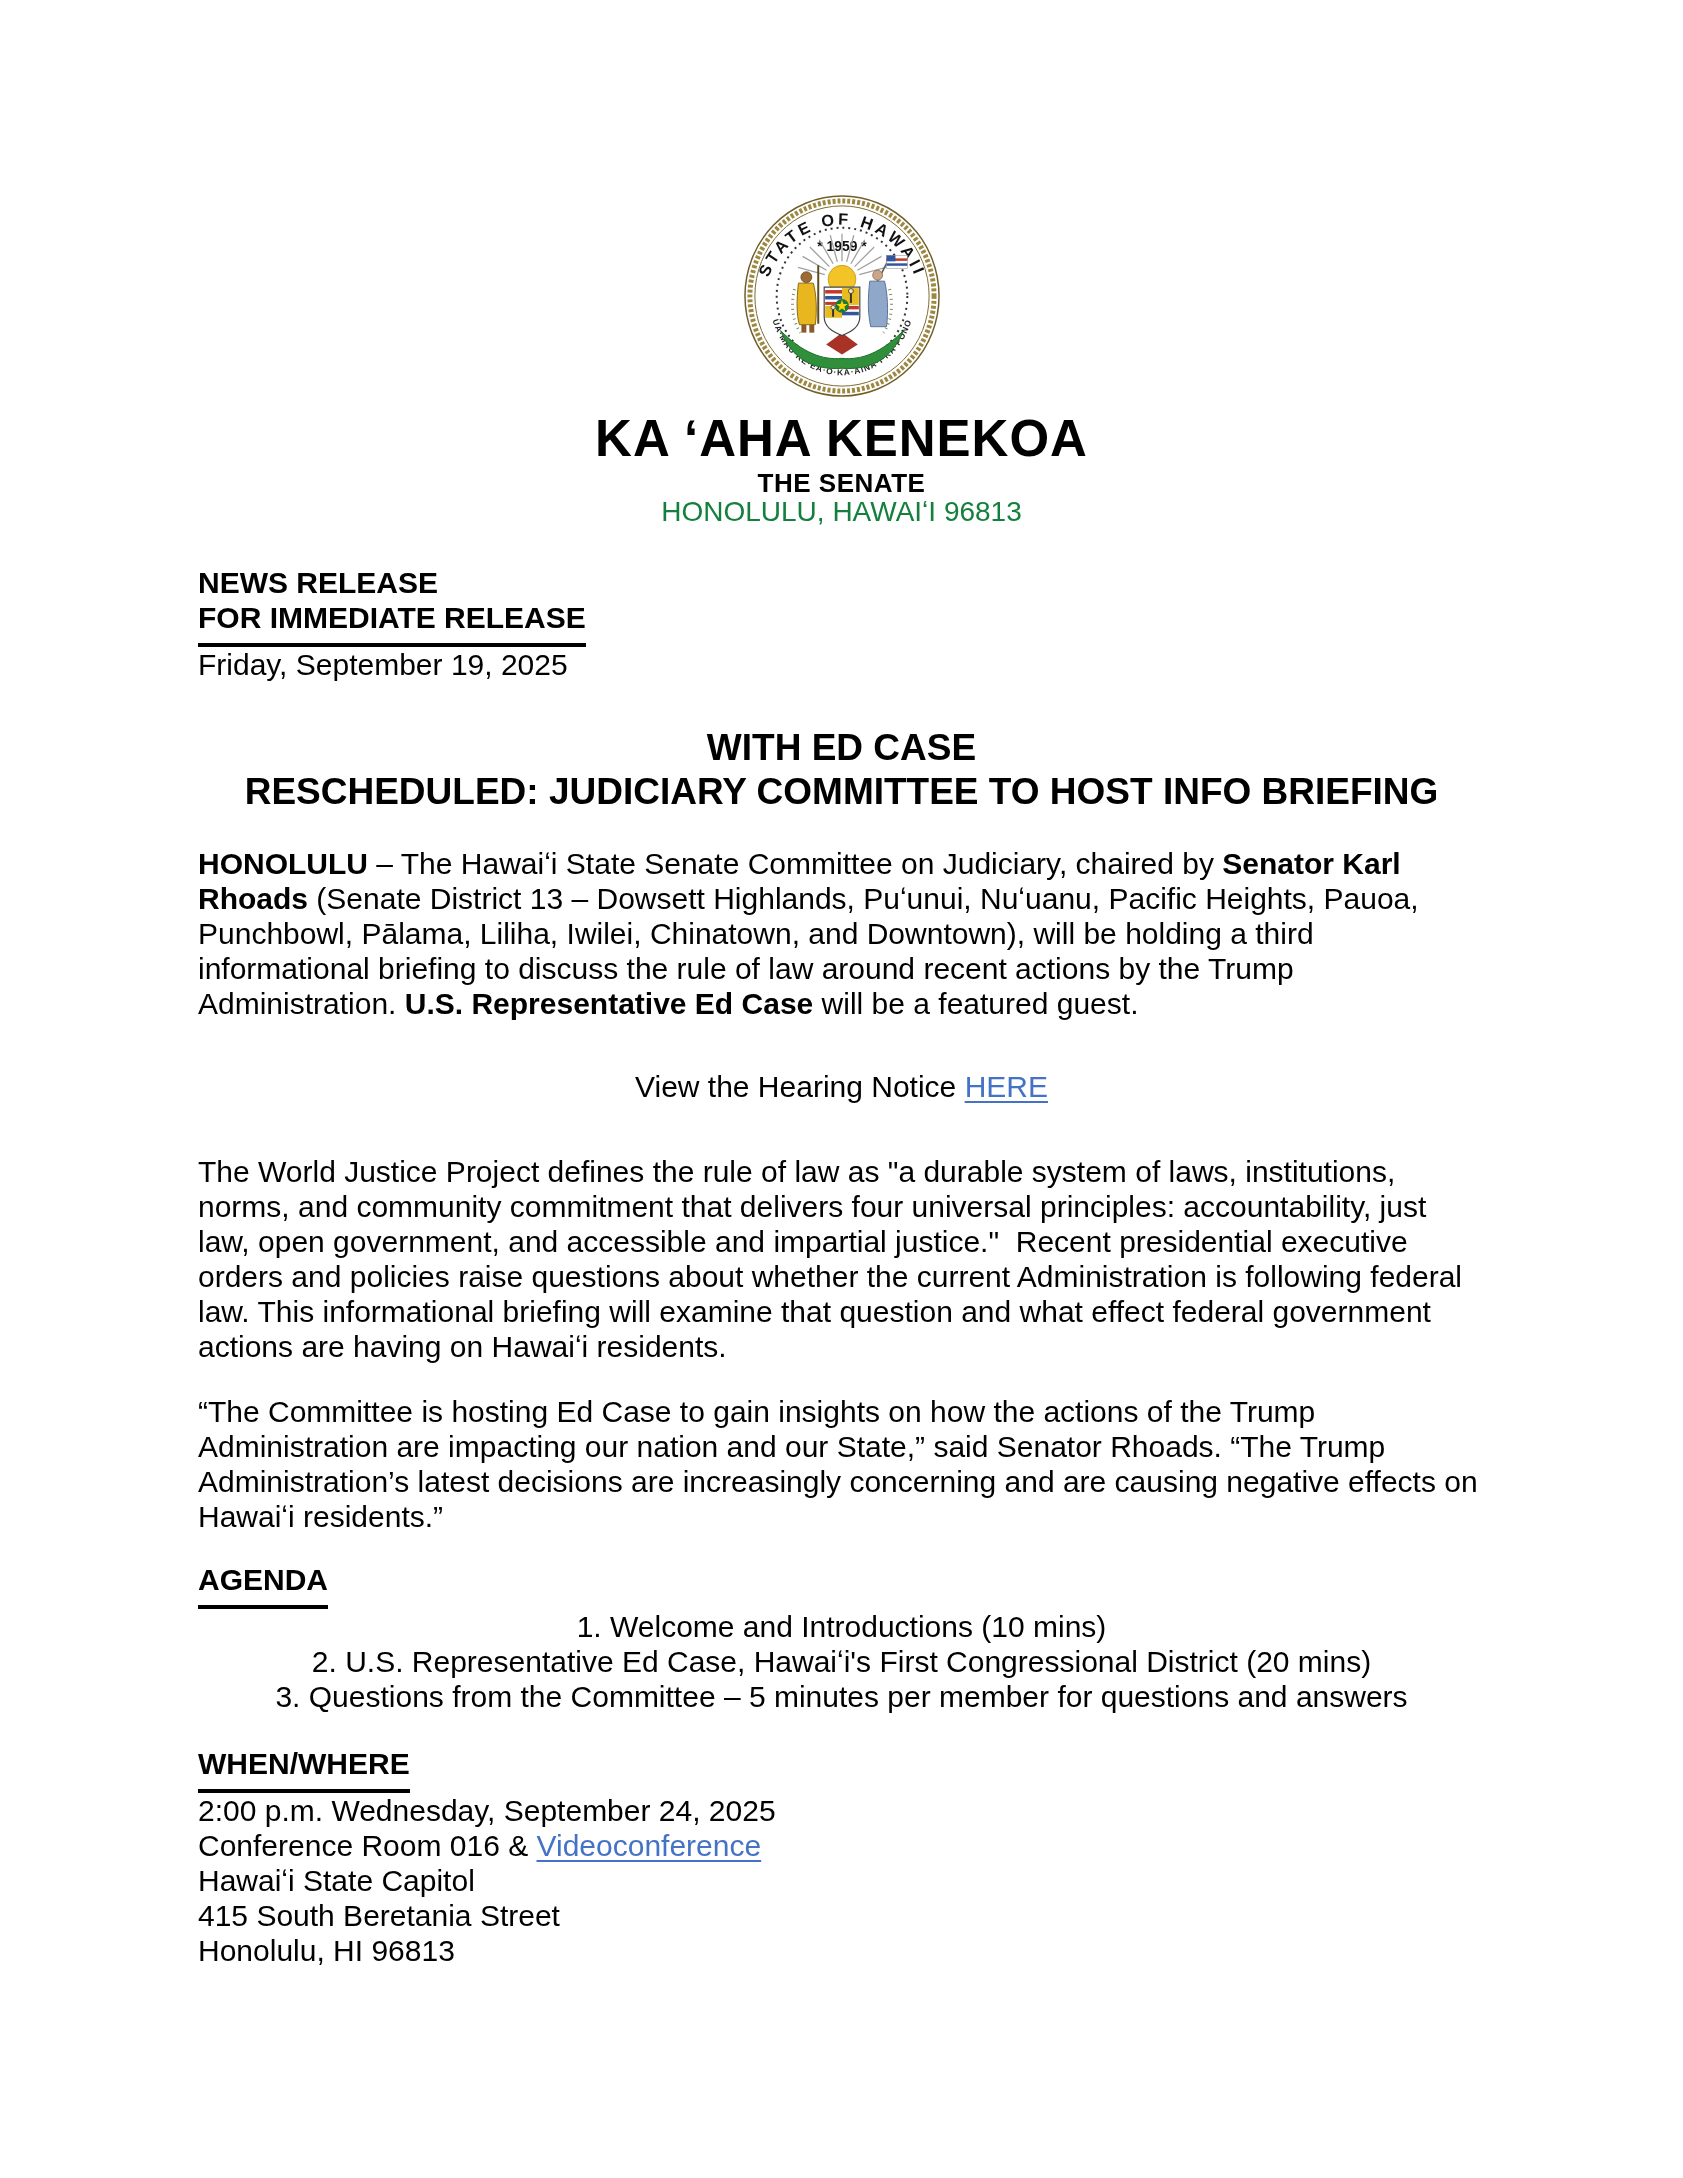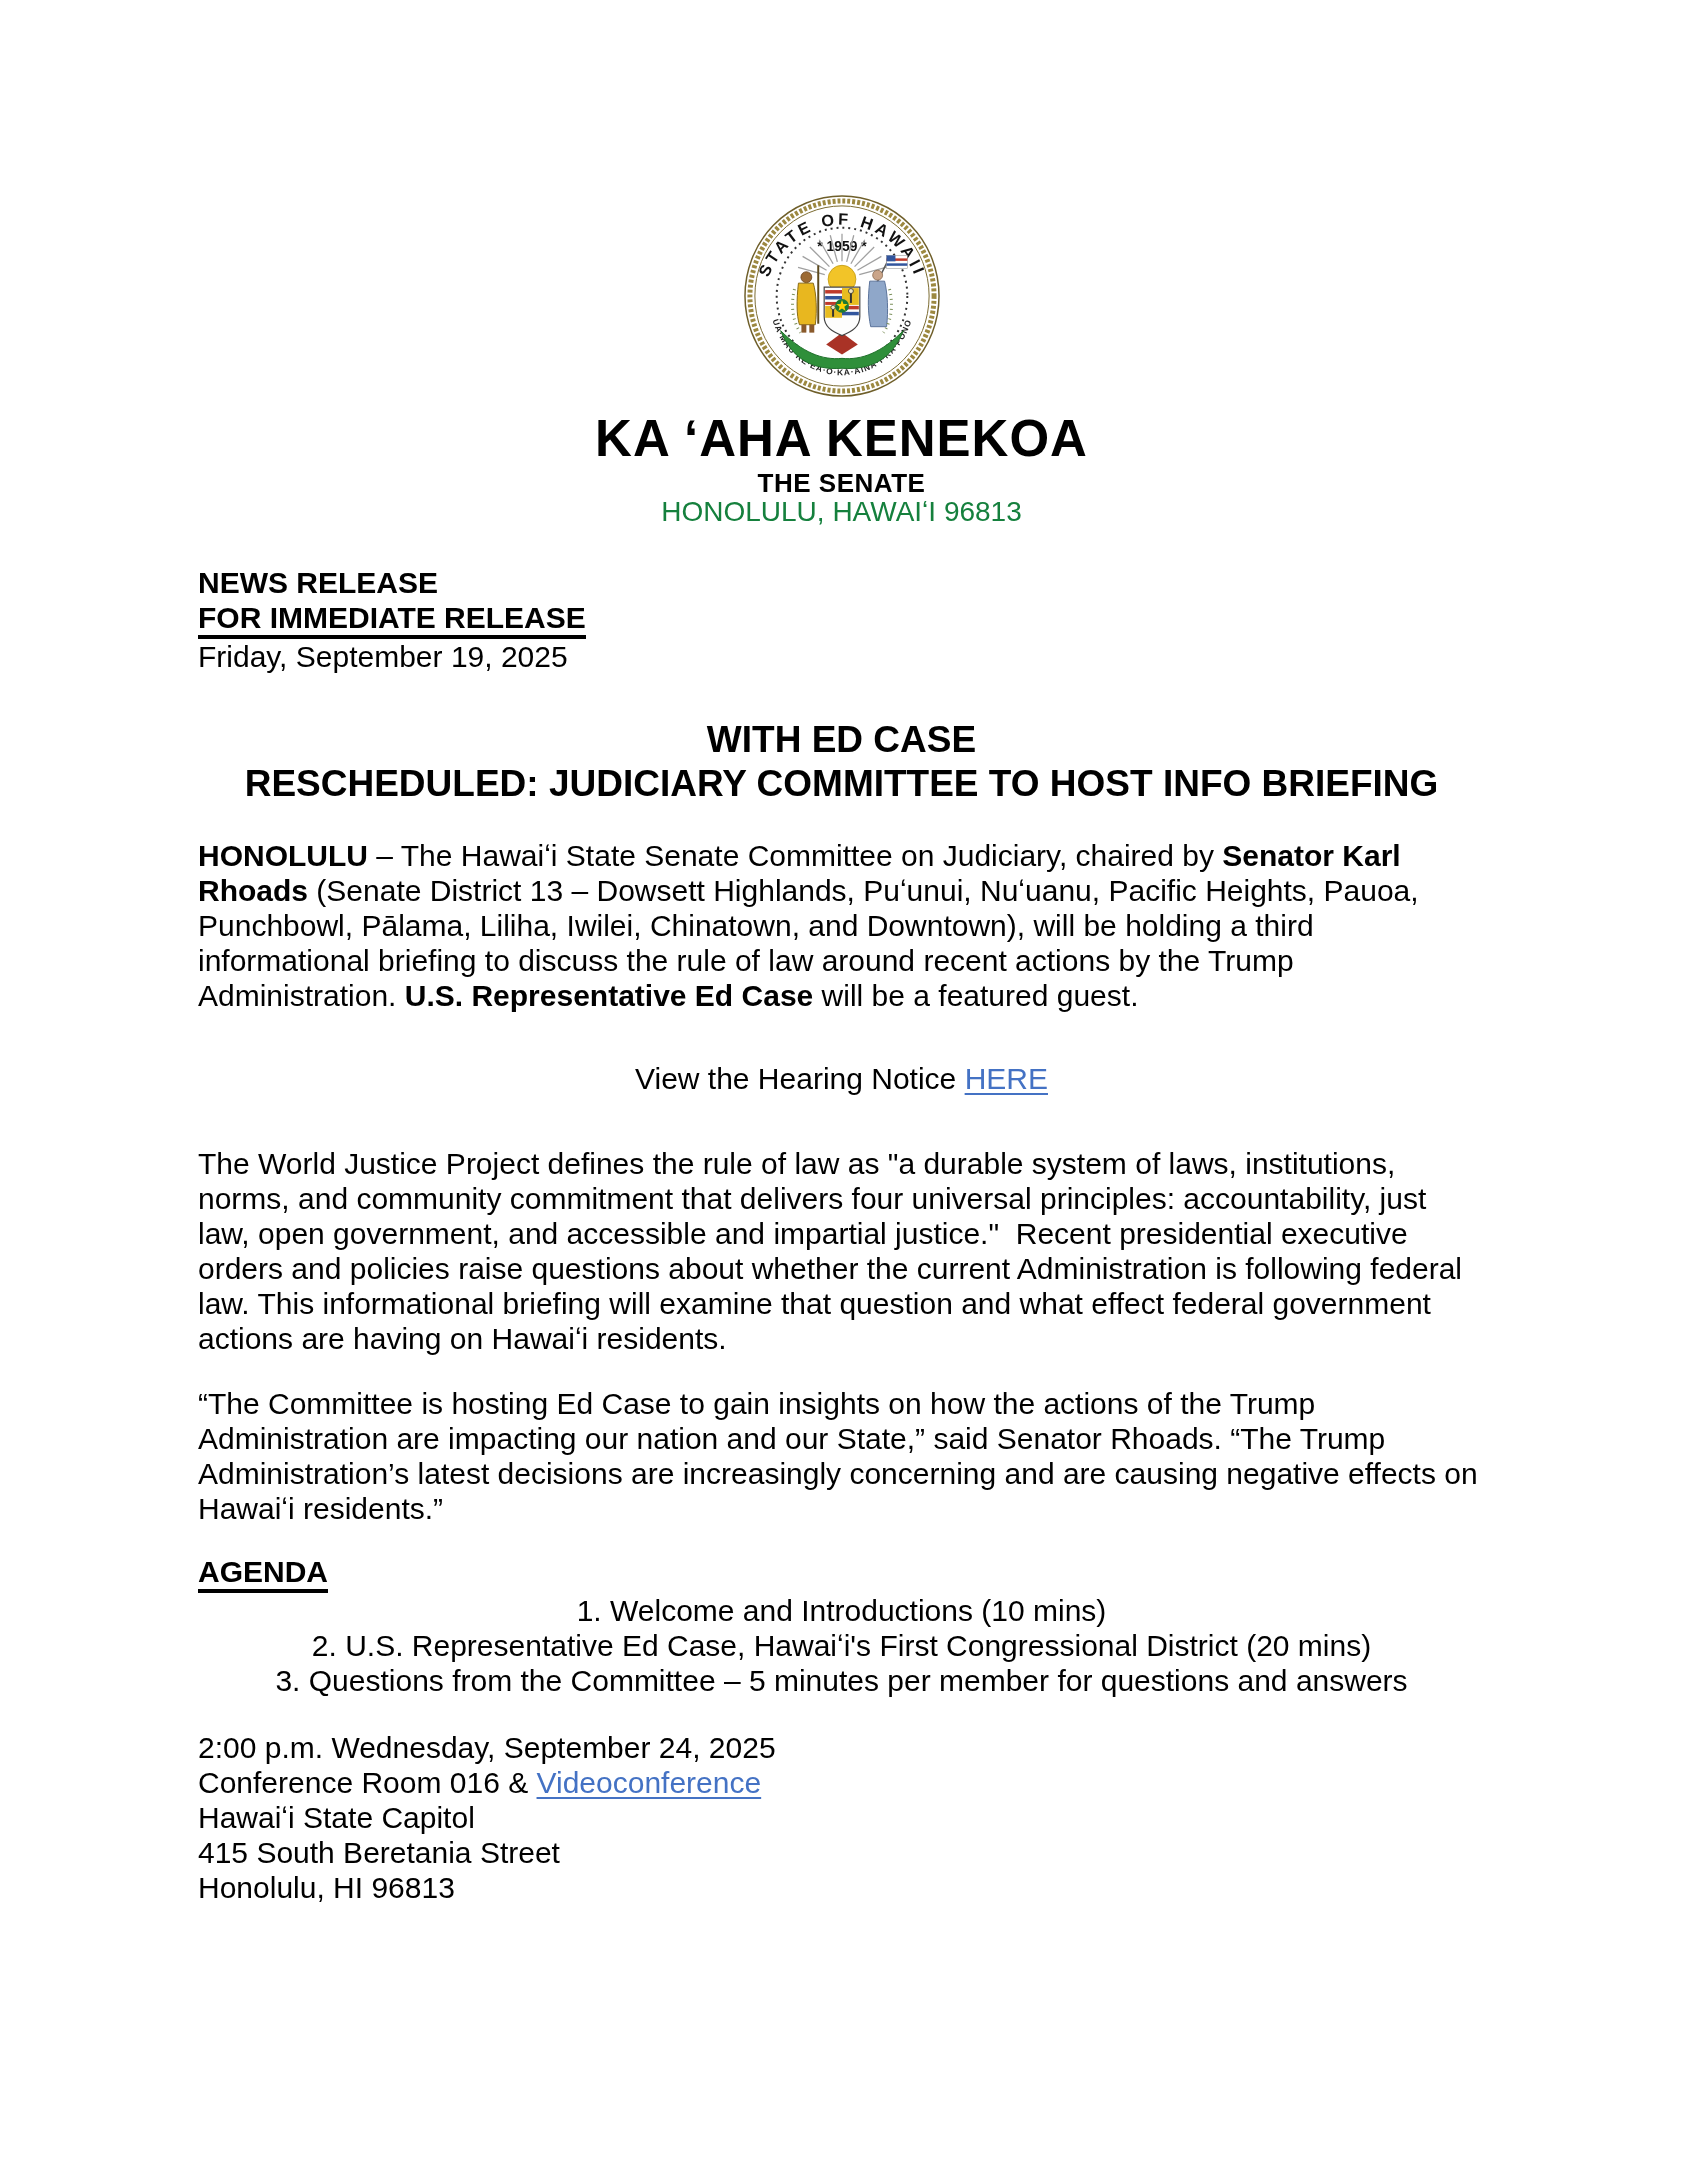--- a/index.html
+++ b/index.html
@@ -41,21 +41,21 @@
     margin:0;
     font-size:28px;line-height:30px;
     text-align:center;color:#15803d;
   }
 
   .release-meta{margin:38px 0 0 0;}
   .release-meta div{line-height:35px;}
   .u-thick{
     display:inline-block;
     border-bottom:4px solid #000;
-    padding-bottom:0px;
+    padding-bottom:8px;
   }
 
   .doc-title{
     margin:44px 0 0 0;
     font-size:37px;line-height:44px;
     font-weight:bold;text-align:center;
   }
 
   .para{
     margin:0;max-width:1287px;
@@ -195,20 +195,23 @@
       <span class="u-thick">AGENDA</span>
     </div>
     <ul class="agenda-list">
       <li>1. Welcome and Introductions (10 mins)</li>
       <li>2. U.S. Representative Ed Case, Hawaiʻi's First Congressional District (20 mins)</li>
       <li>3. Questions from the Committee – 5 minutes per member for questions and answers</li>
     </ul>
   </section>
 
   <section class="when-where">
+    <div class="section-heading">
+      <span class="u-thick">WHEN/WHERE</span>
+    </div>
     <div class="ww-line">2:00 p.m. Wednesday, September 24, 2025</div>
     <div class="ww-line"><span>Conference Room 016 &amp; </span><a class="doc-link" href="#">Videoconference</a></div>
     <div class="ww-line">Hawaiʻi State Capitol</div>
     <div class="ww-line">415 South Beretania Street</div>
     <div class="ww-line ww-city">Honolulu, HI 96813</div>
   </section>
 
 </div>
 
 

